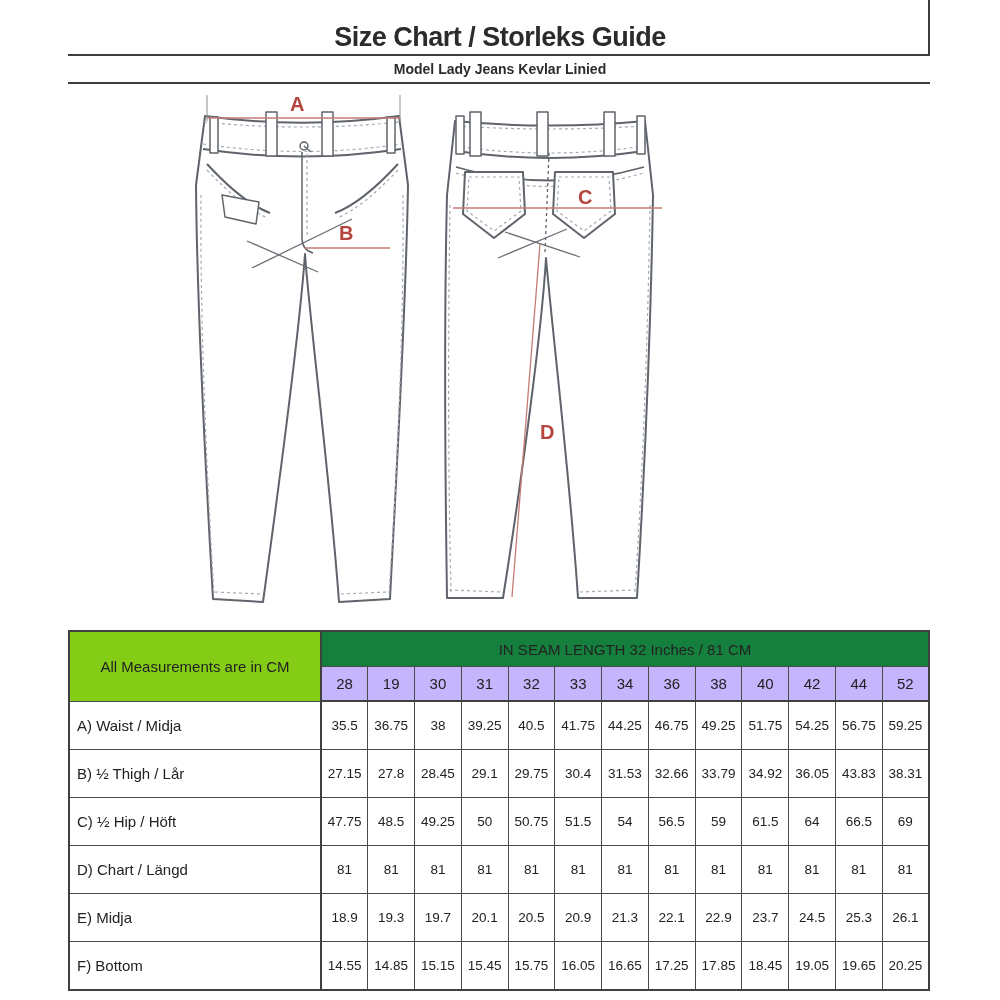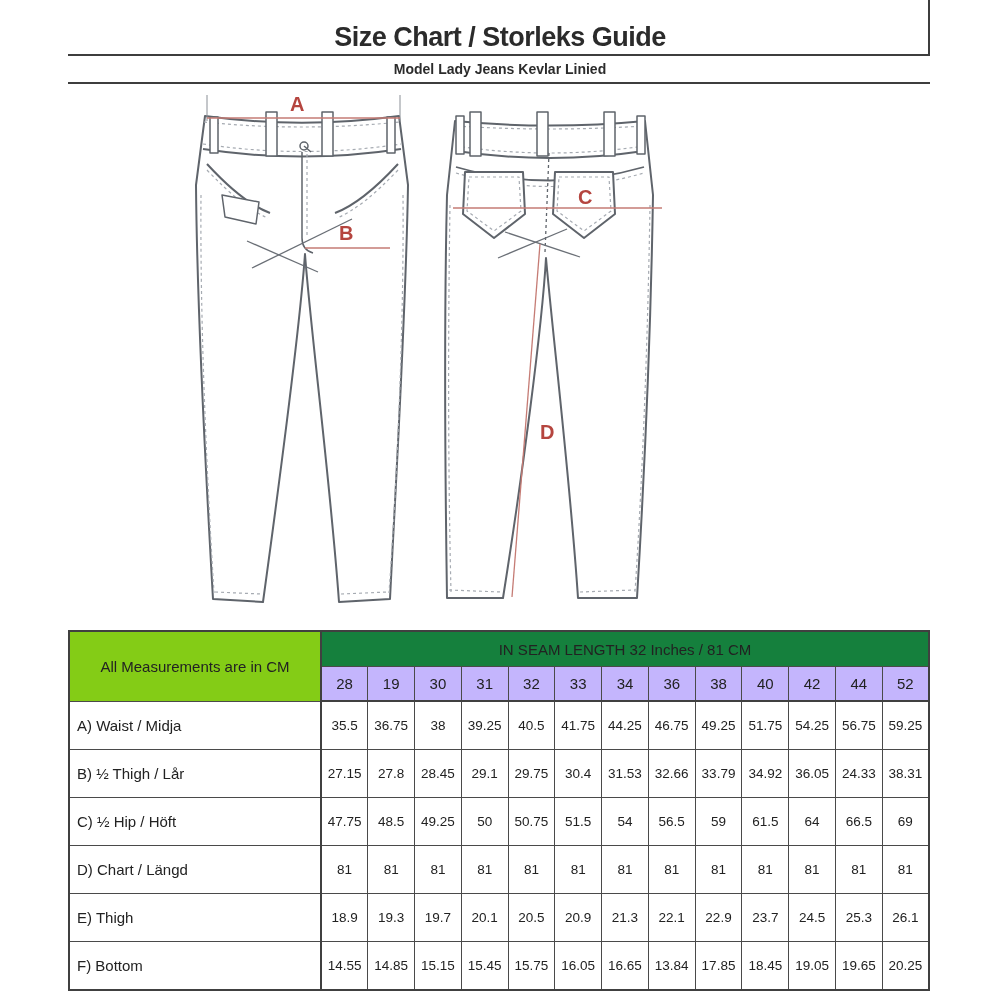--- a/index.html
+++ b/index.html
@@ -185,21 +185,21 @@
           <td class="value-cell">27.8</td>
           <td class="value-cell">28.45</td>
           <td class="value-cell">29.1</td>
           <td class="value-cell">29.75</td>
           <td class="value-cell">30.4</td>
           <td class="value-cell">31.53</td>
           <td class="value-cell">32.66</td>
           <td class="value-cell">33.79</td>
           <td class="value-cell">34.92</td>
           <td class="value-cell">36.05</td>
-          <td class="value-cell">24.33</td>
+          <td class="value-cell">43.83</td>
           <td class="value-cell">38.31</td>
         </tr>
         <tr>
           <td class="row-label">C) ½ Hip / Höft</td>
           <td class="value-cell">47.75</td>
           <td class="value-cell">48.5</td>
           <td class="value-cell">49.25</td>
           <td class="value-cell">50</td>
           <td class="value-cell">50.75</td>
           <td class="value-cell">51.5</td>
@@ -221,21 +221,21 @@
           <td class="value-cell">81</td>
           <td class="value-cell">81</td>
           <td class="value-cell">81</td>
           <td class="value-cell">81</td>
           <td class="value-cell">81</td>
           <td class="value-cell">81</td>
           <td class="value-cell">81</td>
           <td class="value-cell">81</td>
         </tr>
         <tr>
-          <td class="row-label">E) Thigh</td>
+          <td class="row-label">E) Midja</td>
           <td class="value-cell">18.9</td>
           <td class="value-cell">19.3</td>
           <td class="value-cell">19.7</td>
           <td class="value-cell">20.1</td>
           <td class="value-cell">20.5</td>
           <td class="value-cell">20.9</td>
           <td class="value-cell">21.3</td>
           <td class="value-cell">22.1</td>
           <td class="value-cell">22.9</td>
           <td class="value-cell">23.7</td>
@@ -245,21 +245,21 @@
         </tr>
         <tr>
           <td class="row-label">F) Bottom</td>
           <td class="value-cell">14.55</td>
           <td class="value-cell">14.85</td>
           <td class="value-cell">15.15</td>
           <td class="value-cell">15.45</td>
           <td class="value-cell">15.75</td>
           <td class="value-cell">16.05</td>
           <td class="value-cell">16.65</td>
-          <td class="value-cell">13.84</td>
+          <td class="value-cell">17.25</td>
           <td class="value-cell">17.85</td>
           <td class="value-cell">18.45</td>
           <td class="value-cell">19.05</td>
           <td class="value-cell">19.65</td>
           <td class="value-cell">20.25</td>
         </tr>
       </tbody>
   </table>
 
 </div>

